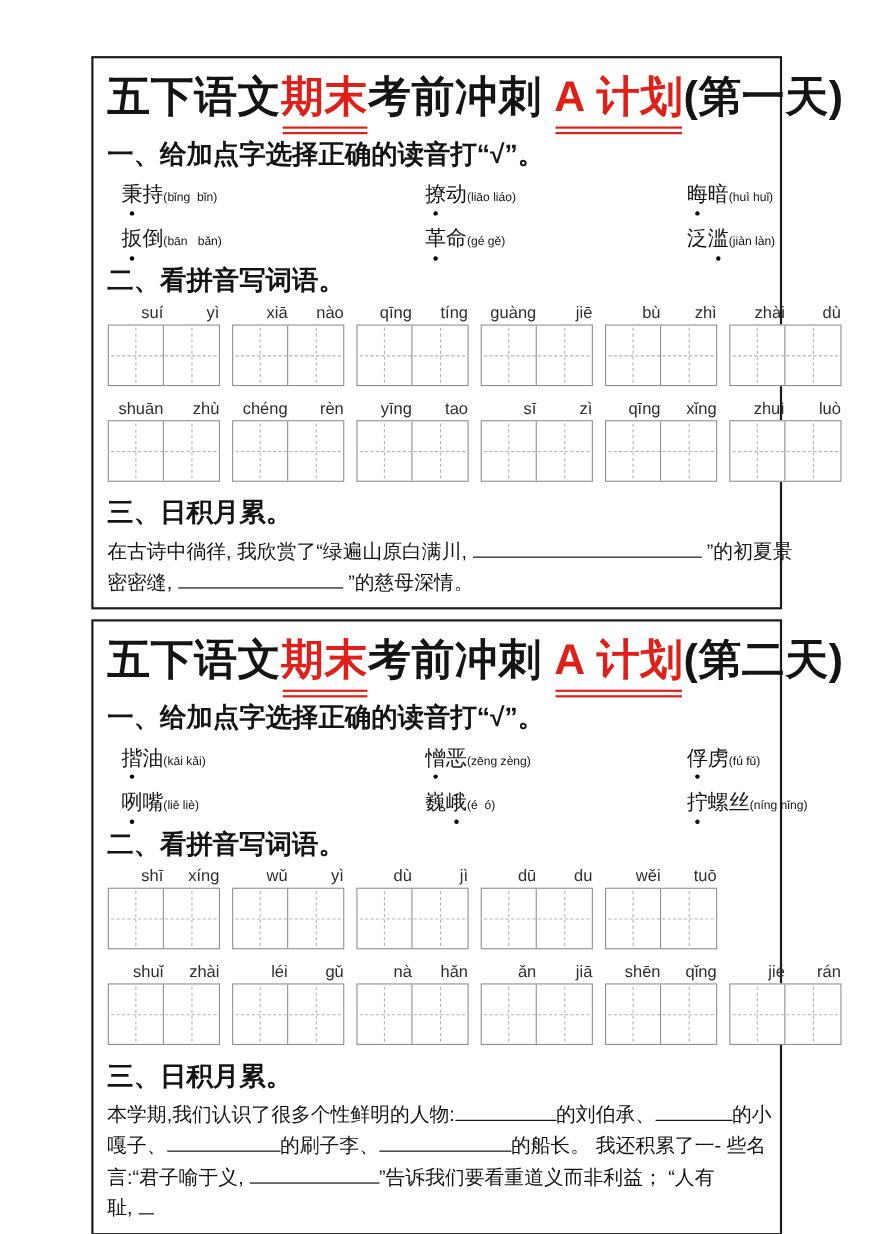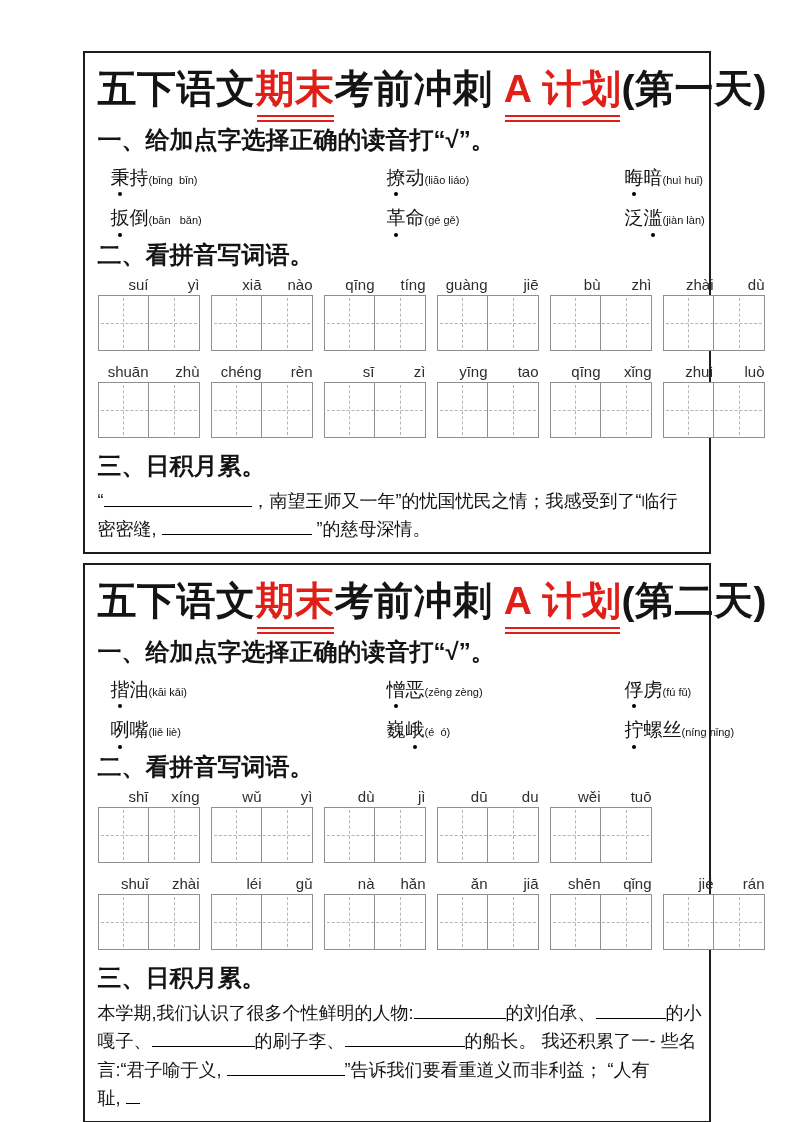--- a/index.html
+++ b/index.html
@@ -177,42 +177,42 @@
             <span>rèn</span>
           </div>
           <div class="grid-block">
             <div class="grid-cell"></div>
             <div class="grid-cell"></div>
             <div class="grid-hline"></div>
           </div>
         </div>
         <div class="grid-unit">
           <div class="pin-pair">
+            <span>yīng</span>
+            <span>tao</span>
+          </div>
+          <div class="grid-block">
+            <div class="grid-cell"></div>
+            <div class="grid-cell"></div>
+            <div class="grid-hline"></div>
+          </div>
+        </div>
+        <div class="grid-unit">
+          <div class="pin-pair">
             <span>sī</span>
             <span>zì</span>
           </div>
           <div class="grid-block">
             <div class="grid-cell"></div>
             <div class="grid-cell"></div>
             <div class="grid-hline"></div>
           </div>
         </div>
         <div class="grid-unit">
           <div class="pin-pair">
-            <span>yīng</span>
-            <span>tao</span>
-          </div>
-          <div class="grid-block">
-            <div class="grid-cell"></div>
-            <div class="grid-cell"></div>
-            <div class="grid-hline"></div>
-          </div>
-        </div>
-        <div class="grid-unit">
-          <div class="pin-pair">
             <span>qīng</span>
             <span>xǐng</span>
           </div>
           <div class="grid-block">
             <div class="grid-cell"></div>
             <div class="grid-cell"></div>
             <div class="grid-hline"></div>
           </div>
         </div>
         <div class="grid-unit">
@@ -222,21 +222,21 @@
           </div>
           <div class="grid-block">
             <div class="grid-cell"></div>
             <div class="grid-cell"></div>
             <div class="grid-hline"></div>
           </div>
         </div>
       </div>
       <div class="sec-heading">三、日积月累。</div>
       <div class="fill-block">
-        <div class="fill-line"><span class="cloze-text">“</span><span class="blank" style="width: 148px;"></span><span class="cloze-text">，南望王师又一年”的忧国忧民之情；我感受到了“临行</span></div>
+        <div class="fill-line"><span class="cloze-text">在古诗中徜徉, 我欣赏了“绿遍山原白满川, </span><span class="blank" style="width: 208px;"></span><span class="cloze-text"> ”的初夏景</span></div>
         <div class="fill-line"><span class="cloze-text">密密缝, </span><span class="blank" style="width: 150px;"></span><span class="cloze-text"> ”的慈母深情。</span></div>
       </div>
     </section>
     <section class="panel second">
       <h1 class="title"><span>五下语文</span><span class="red-u">期末</span><span>考前冲刺 </span><span class="red-u">A 计划</span><span>(第二天)</span></h1>
       <div class="sec-heading">一、给加点字选择正确的读音打“√”。</div>
       <div class="words-grid">
         <div class="word-item"><span class="word"><span class="wchar dotted">揩</span><span class="wchar">油</span></span><span class="options">(kāi kǎi)</span></div>
         <div class="word-item"><span class="word"><span class="wchar dotted">憎</span><span class="wchar">恶</span></span><span class="options">(zēng zèng)</span></div>
         <div class="word-item"><span class="word"><span class="wchar dotted">俘</span><span class="wchar">虏</span></span><span class="options">(fú fǔ)</span></div>

